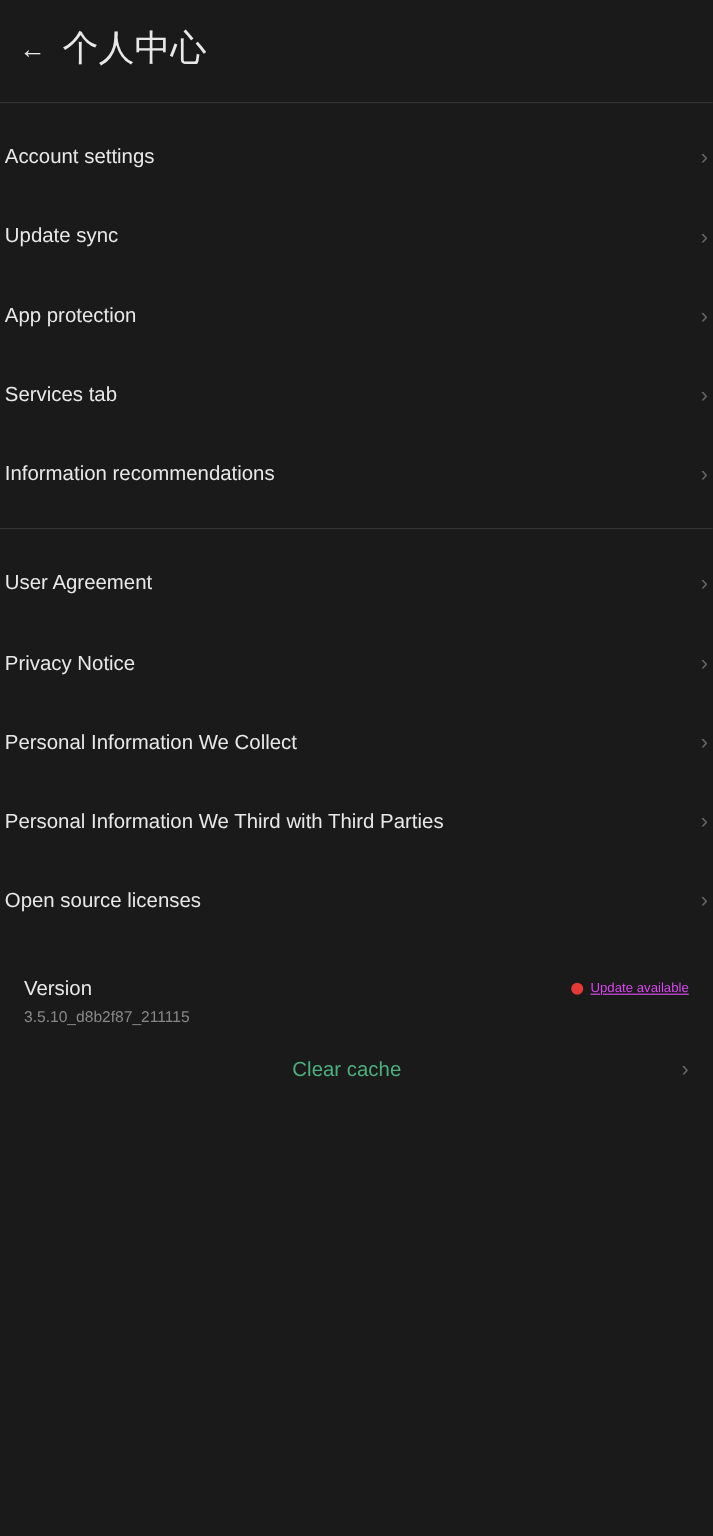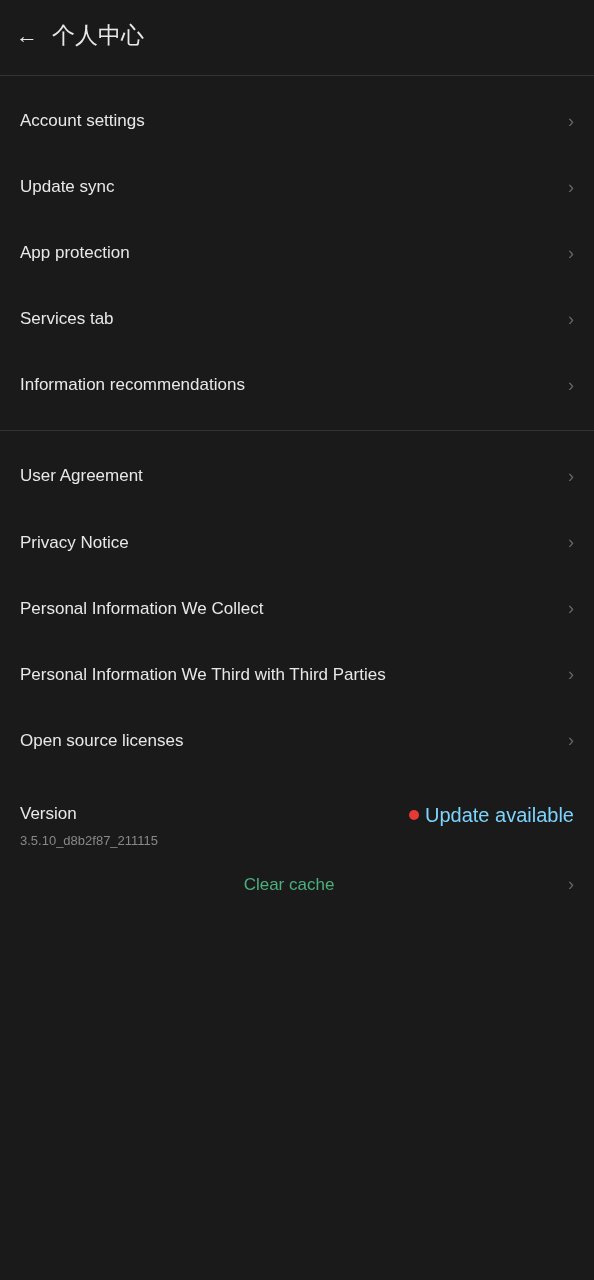--- a/index.html
+++ b/index.html
@@ -25,40 +25,40 @@
     }
 
     .back-icon {
       color: #e8e8e8;
       font-size: 22px;
       cursor: pointer;
       line-height: 1;
     }
 
     .page-title {
-      font-size: 23px;
+      font-size: 30px;
       color: #e8e8e8;
       font-weight: 400;
     }
 
     .divider {
       height: 1px;
       background-color: #333333;
       margin: 4px 0;
     }
 
     .section {
       padding: 8px 0;
     }
 
     .menu-item {
       display: flex;
       align-items: center;
       justify-content: space-between;
-      padding: 22px 20px;
+      padding: 22px 4px;
       cursor: pointer;
       transition: background-color 0.15s;
     }
 
     .menu-item-label {
       font-size: 17px;
       color: #e8e8e8;
       line-height: 1.3;
       flex: 1;
       padding-right: 10px;
@@ -74,21 +74,21 @@
       font-size: 18px;
       flex-shrink: 0;
     }
 
     .version-section {
       padding: 22px 20px 8px 20px;
     }
 
     .version-row {
       display: flex;
-      align-items: flex-start;
+      align-items: center;
       justify-content: space-between;
       margin-bottom: 6px;
     }
 
     .version-label {
       font-size: 17px;
       color: #e8e8e8;
     }
 
     .update-badge {
@@ -99,22 +99,23 @@
 
     .red-dot {
       width: 10px;
       height: 10px;
       background-color: #e53935;
       border-radius: 50%;
       flex-shrink: 0;
     }
 
     .update-text {
-      font-size: 20px;
-      color: #7dd3fc;
+      font-size: 11px;
+      color: #d946ef;
+      text-decoration: underline;
     }
 
     .version-number {
       font-size: 13px;
       color: #888888;
       margin-top: 2px;
     }
 
     .clear-cache-row {
       display: flex;

